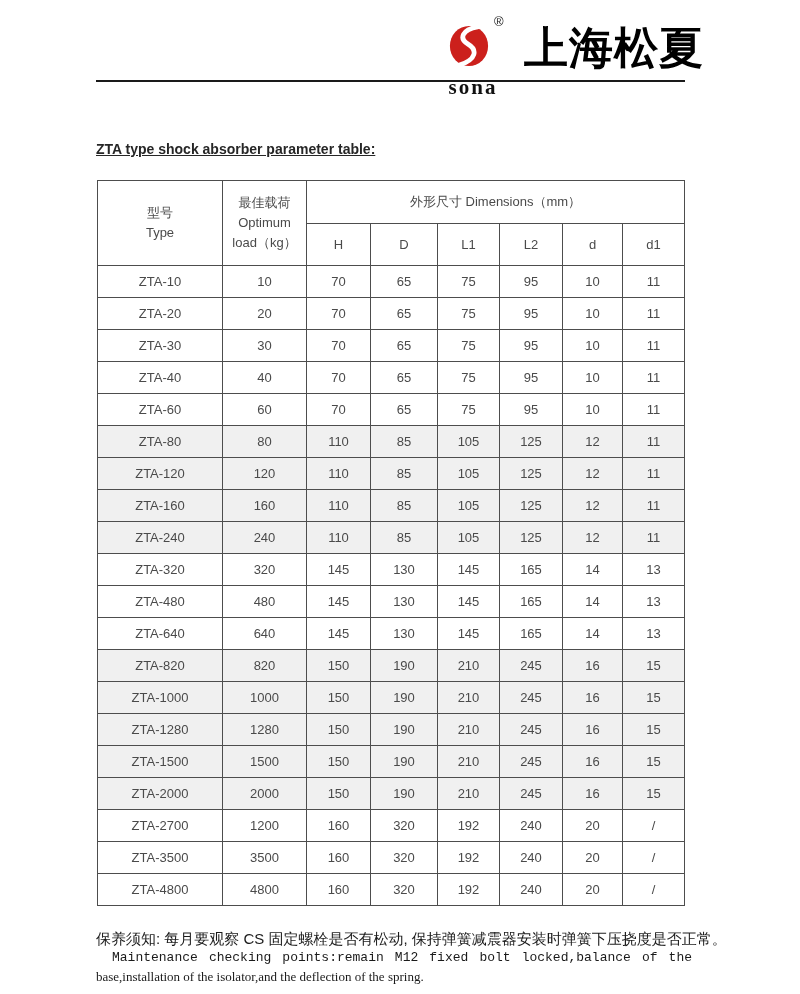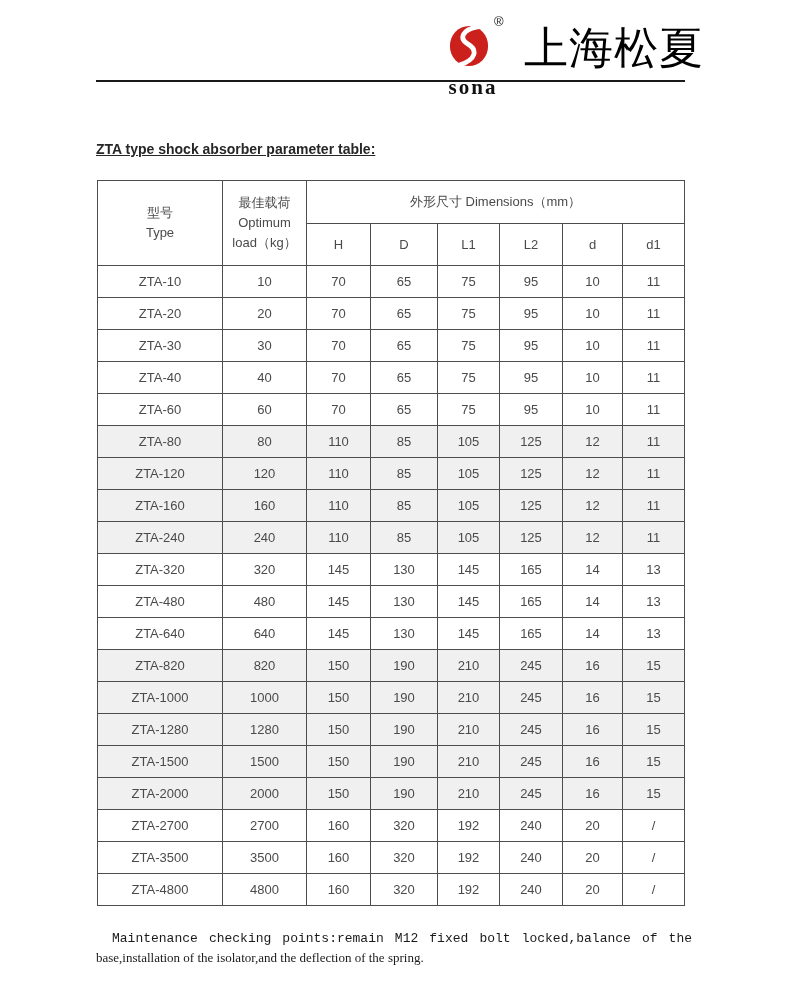--- a/index.html
+++ b/index.html
@@ -13,21 +13,21 @@
   .logo-mark { position:relative; width:58px; height:68px; }
   .logo-mark svg { position:absolute; top:8px; left:4px; }
   .logo-reg { position:absolute; top:-2px; left:50px; font-size:13px; color:#222; }
   .logo-brand {
     position:absolute; bottom:-16px; left:0; width:100%; text-align:center;
     font-family:"Liberation Serif", serif; font-weight:bold; font-size:21px;
     letter-spacing:2px; color:#111;margin-top:31px;
   }
   .company-cn {
     margin-left:22px; margin-top:10px; font-size:44px; line-height:44px;
-    font-weight:400; color:#000; letter-spacing:1px; white-space:nowrap;
+    font-weight:700; color:#000; letter-spacing:1px; white-space:nowrap;
   }
   .header-rule { position:absolute; left:96px; top:80px; width:589px; height:2px; background:#1a1a1a; }
 
   
   .title-cn { position:absolute; left:96px; top:114px; font-size:15px; color:#262626; }
   .title-en { position:absolute; left:96px; top:141px; font-size:14px; font-weight:bold; color:#262626;text-decoration:underline; }
 
   
   table.params {
     position:absolute; left:97px; top:180px; width:587px;
@@ -276,21 +276,21 @@
           <td>2000</td>
           <td>150</td>
           <td>190</td>
           <td>210</td>
           <td>245</td>
           <td>16</td>
           <td>15</td>
         </tr>
         <tr>
           <td>ZTA-2700</td>
-          <td>2700</td>
+          <td>1200</td>
           <td>160</td>
           <td>320</td>
           <td>192</td>
           <td>240</td>
           <td>20</td>
           <td>/</td>
         </tr>
         <tr>
           <td>ZTA-3500</td>
           <td>3500</td>
@@ -308,17 +308,18 @@
           <td>320</td>
           <td>192</td>
           <td>240</td>
           <td>20</td>
           <td>/</td>
         </tr>
       </tbody>
   </table>
 
   <div class="footer">
+    <div class="footer-cn">保养须知: 每月要观察 CS 固定螺栓是否有松动, 保持弹簧减震器安装时弹簧下压挠度是否正常。</div>
     <div class="footer-en1">Maintenance checking points:remain M12 fixed bolt locked,balance of the</div>
     <div class="footer-en2">base,installation of the isolator,and the deflection of the spring.</div>
   </div>
 
 </div>
 
 </body></html>

